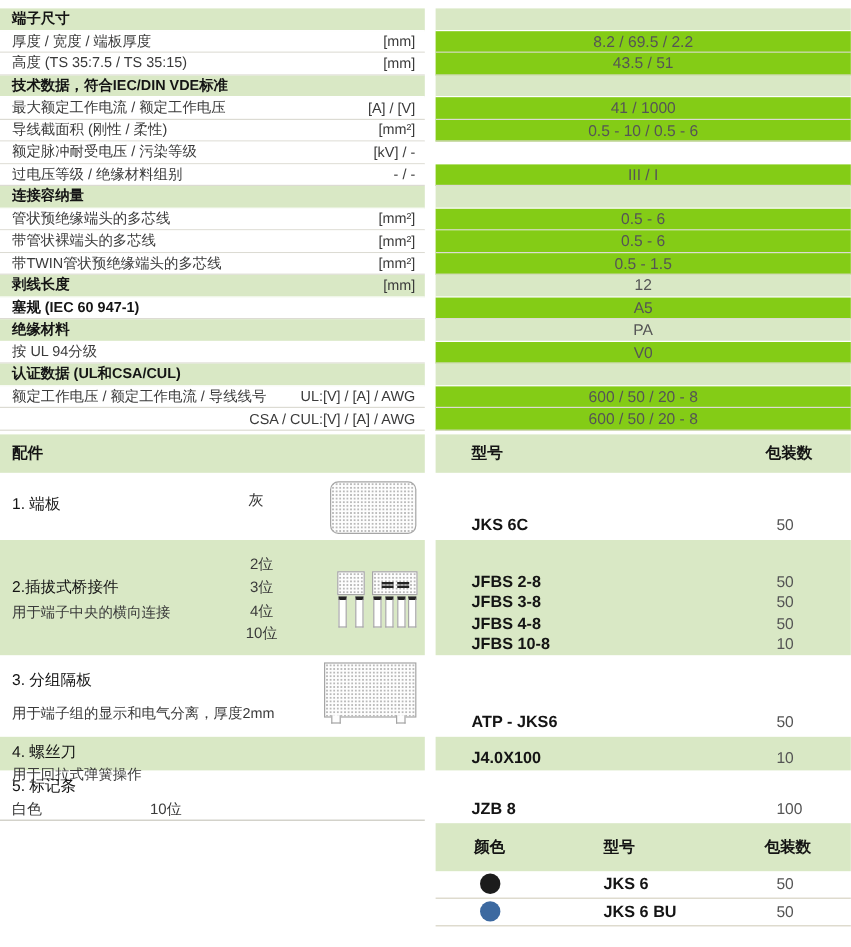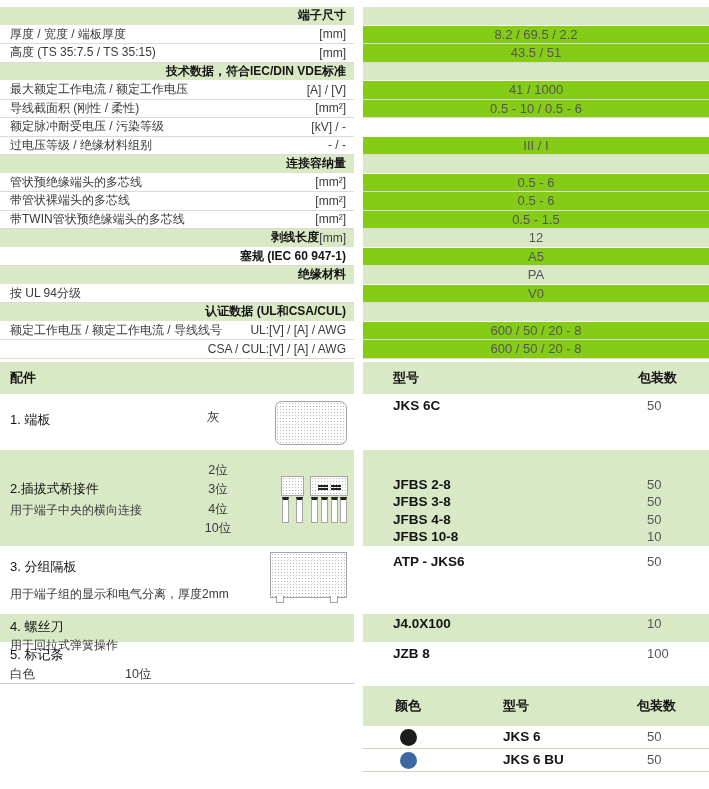--- a/index.html
+++ b/index.html
@@ -5,33 +5,33 @@
   html,body{margin:0;padding:0;background:#fff;}
   body{width:709px;height:789px;font-family:"Liberation Sans","DejaVu Sans",sans-serif;color:#3a3a3a;overflow:hidden;}
   .page{position:relative;width:709px;height:789px;padding-top:7px;box-sizing:border-box;}
 
   
   .srow{display:flex;height:18.5px;box-sizing:border-box;}
   .cl{width:354px;display:flex;align-items:center;padding:0 8px 0 10px;box-sizing:border-box;border-bottom:1px solid #dcdbd3;background:#fff;}
   .cr{flex:1;margin-left:9px;display:flex;align-items:center;justify-content:center;border-bottom:1px solid #dcdbd3;background:#84cc16;color:#555;font-size:13px;box-sizing:border-box;}
   .g{background:#d9e8c5;border-bottom-color:#fff;}
   .lbl{font-size:12px;flex:1;white-space:nowrap;}
-  .b{font-weight:bold;color:#141414;text-align:right;}
+  .b{font-weight:bold;color:#141414;}
   .unit{font-size:12px;text-align:right;white-space:nowrap;color:#3a3a3a;}
 
   
   .acc-head{display:flex;height:32px;margin-top:3px;}
   .acc-head .hl{width:354px;background:#d9e8c5;display:flex;align-items:center;padding-left:10px;box-sizing:border-box;font-weight:bold;font-size:13px;color:#141414;}
   .acc-head .hr{flex:1;margin-left:9px;background:#d9e8c5;display:flex;align-items:center;font-weight:bold;font-size:13px;color:#141414;box-sizing:border-box;}
   .acc-head .hr .m{padding-left:30px;}
   .acc-head .hr .q{margin-left:auto;width:71px;}
 
   .acc-item{display:flex;margin-top:2px;}
   .ai-l{width:354px;position:relative;box-sizing:border-box;}
-  .ai-r{flex:1;margin-left:9px;position:relative;box-sizing:border-box;display:flex;flex-direction:column;justify-content:flex-start;}
+  .ai-r{flex:1;margin-left:9px;position:relative;box-sizing:border-box;display:flex;flex-direction:column;justify-content:flex-end;}
   .greenbg{background:#d9e8c5;}
   .ai-title{position:absolute;left:10px;font-weight:normal;font-size:13px;color:#141414;white-space:nowrap;}
   .ai-desc{position:absolute;left:10px;font-size:12px;color:#3a3a3a;white-space:nowrap;}
   .ai-note{position:absolute;font-size:12.5px;color:#3a3a3a;}
   .mrow{display:flex;align-items:center;height:20px;}
   .mrow .m{padding-left:30px;font-weight:bold;font-size:13.5px;color:#141414;white-space:nowrap;}
   .mrow .q{margin-left:auto;width:62px;font-size:13px;color:#555;}
   .poslist{position:absolute;left:190px;top:11px;width:56px;text-align:center;font-size:12.5px;line-height:19.5px;color:#3a3a3a;}
 
   

